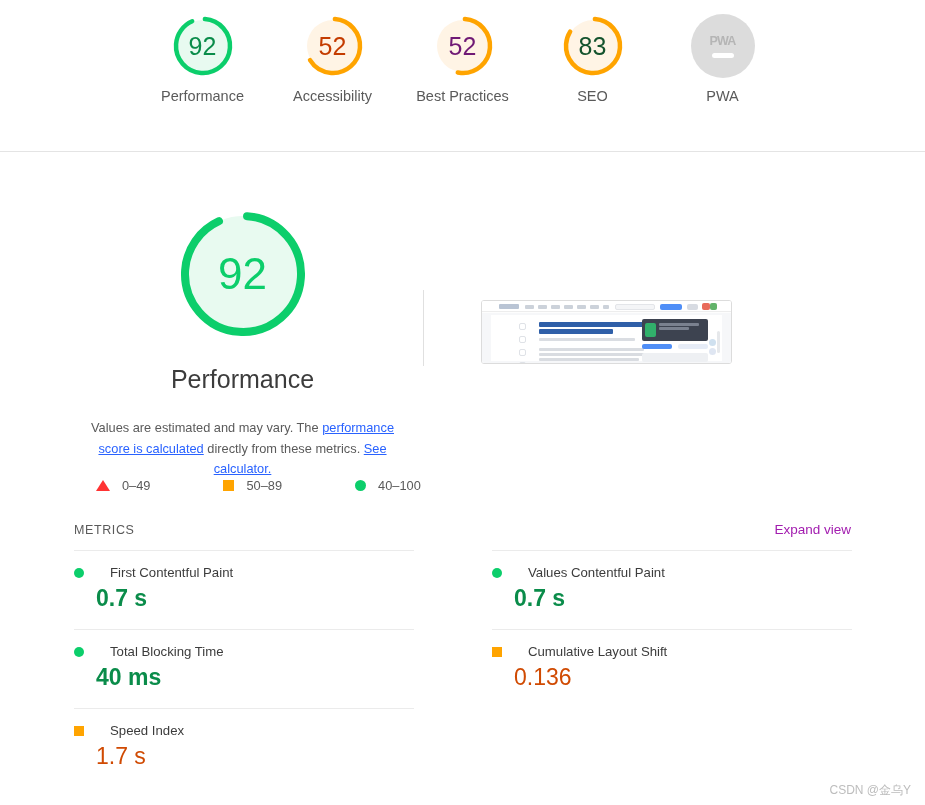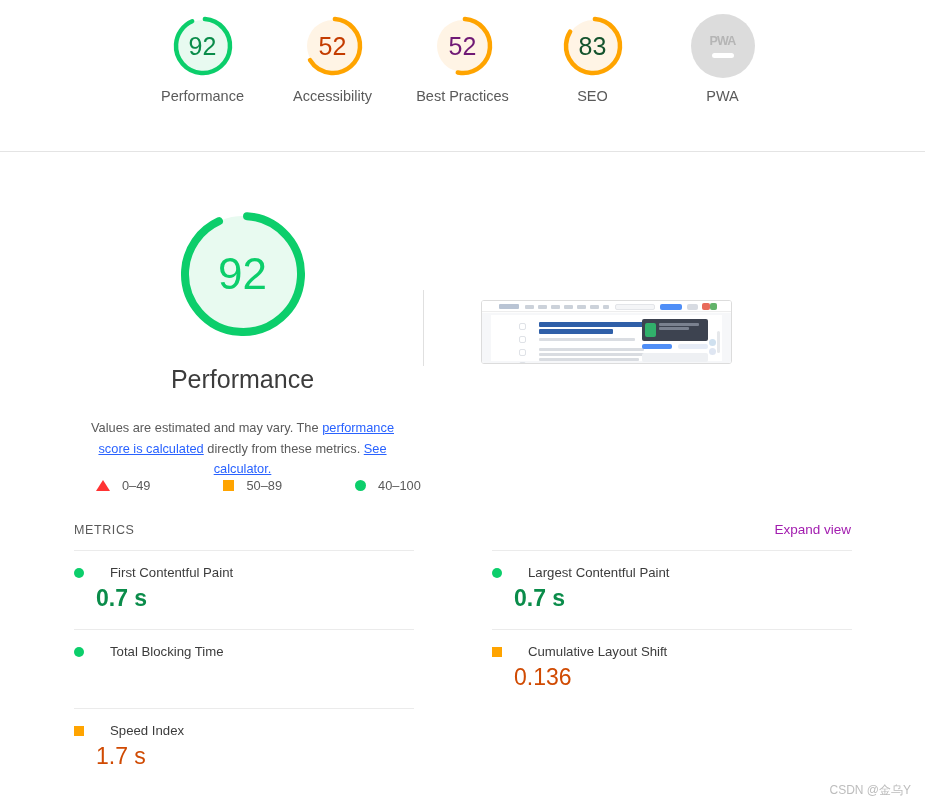--- a/index.html
+++ b/index.html
@@ -387,30 +387,31 @@
         <div class="metric-top">
           <span class="m-ci" style="background:#0cce6b"></span>
           <span class="m-name">First Contentful Paint</span>
         </div>
         <div class="m-val v-green">0.7 s</div>
       </div>
 
       <div class="metric-cell">
         <div class="metric-top">
           <span class="m-ci" style="background:#0cce6b"></span>
-          <span class="m-name">Largest Contentful Paint</span>
+          <span class="m-name">Values Contentful Paint</span>
         </div>
         <div class="m-val v-green">0.7 s</div>
       </div>
 
       <div class="metric-cell">
         <div class="metric-top">
           <span class="m-ci" style="background:#0cce6b"></span>
           <span class="m-name">Total Blocking Time</span>
         </div>
+        <div class="m-val v-green">40 ms</div>
       </div>
 
       <div class="metric-cell">
         <div class="metric-top">
           <span class="m-sq" style="background:#ffa400"></span>
           <span class="m-name">Cumulative Layout Shift</span>
         </div>
         <div class="m-val v-orange">0.136</div>
       </div>
 

